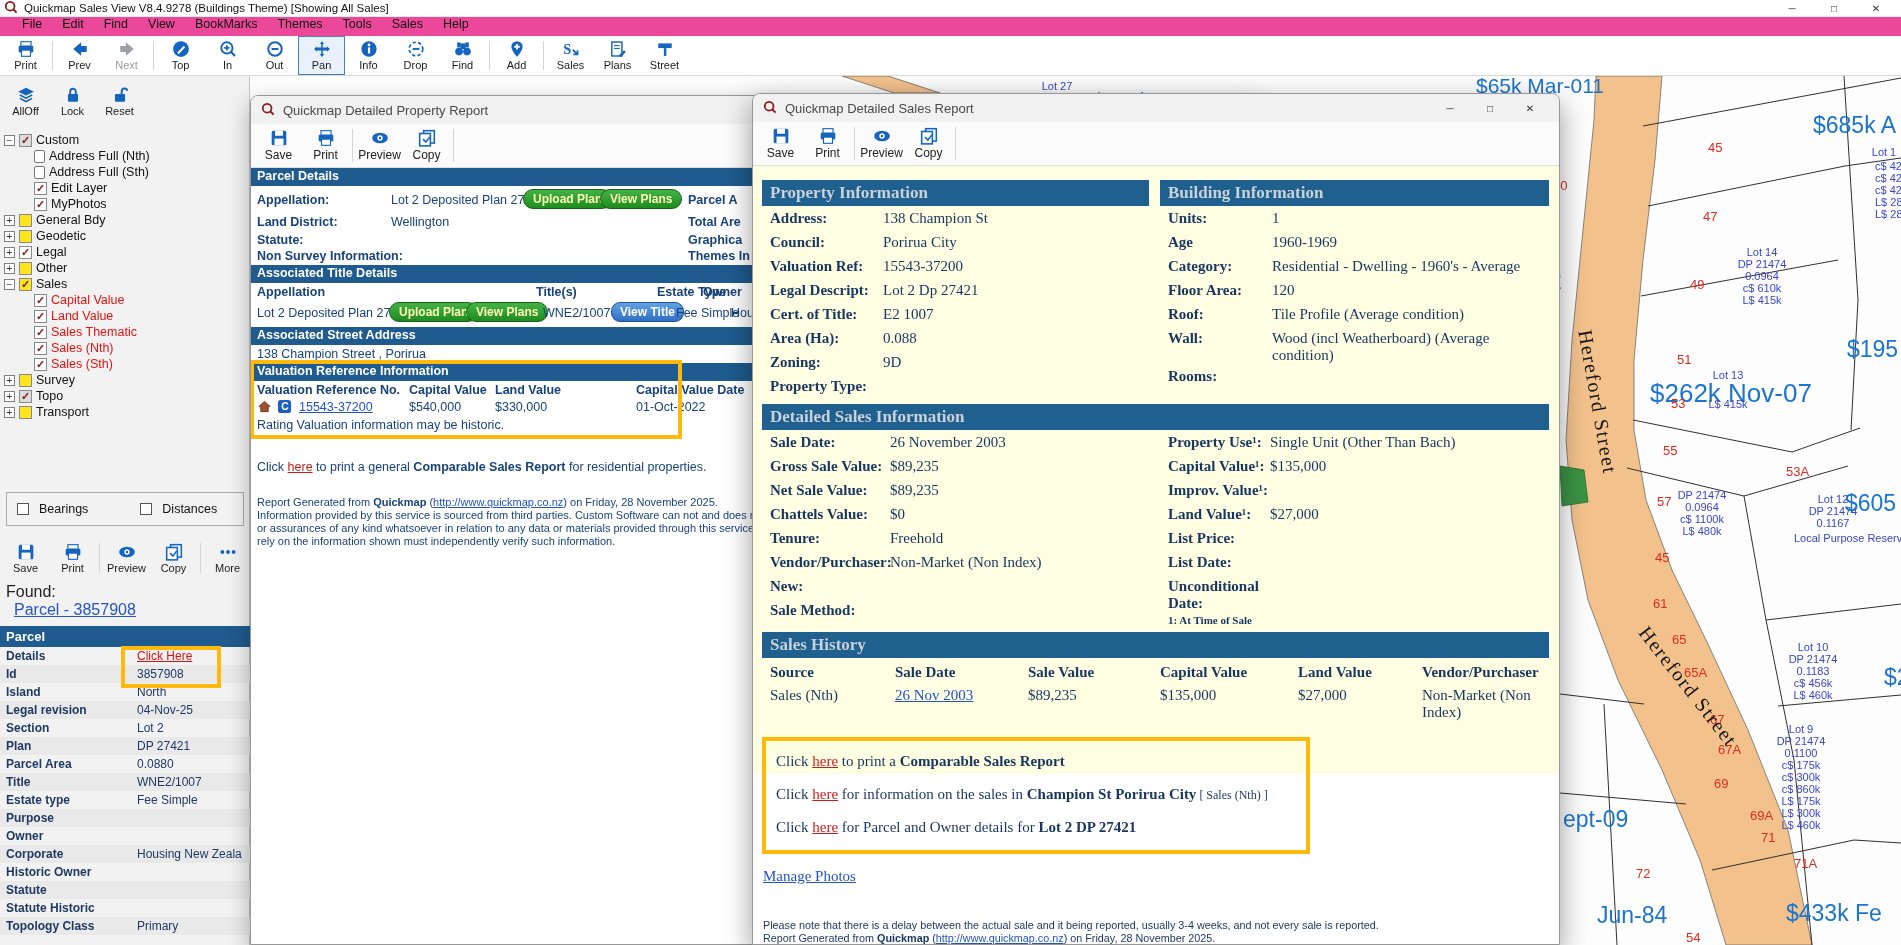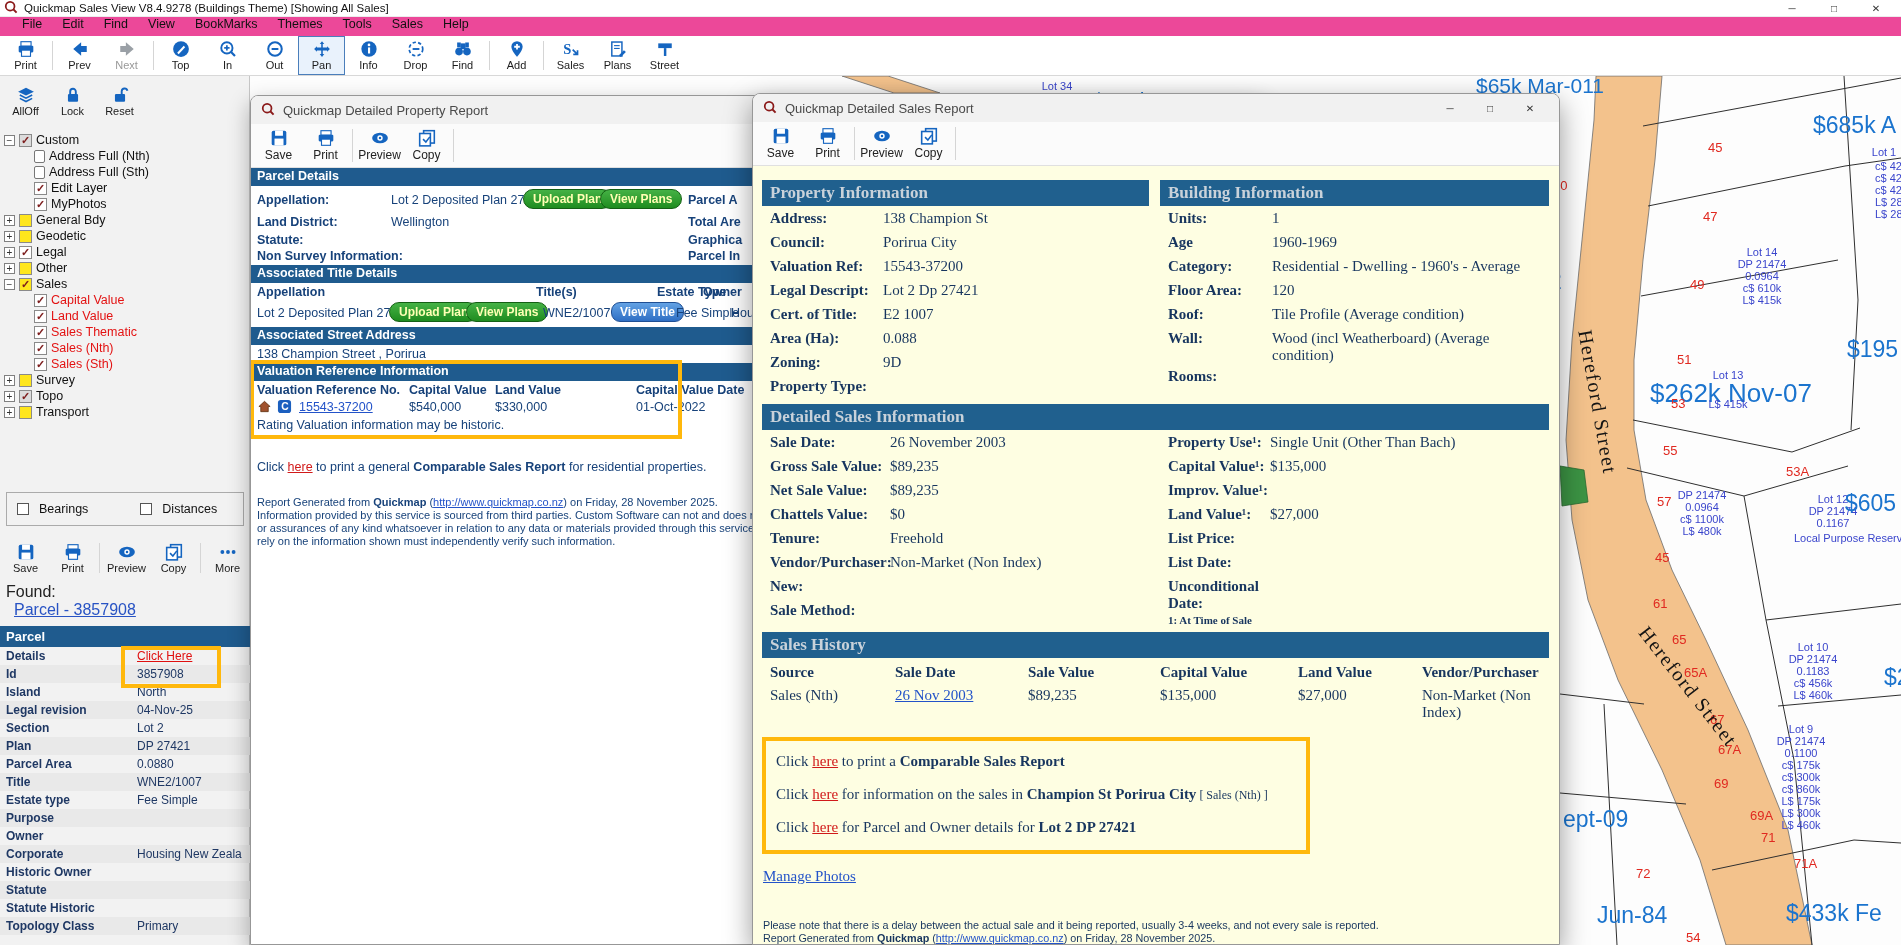--- a/index.html
+++ b/index.html
@@ -70,21 +70,21 @@
   .vribox{position:absolute;left:-1px;top:-3px;width:432px;height:79px;border:4px solid #FFB80C;pointer-events:none}
   .ih{position:absolute;display:inline-flex}
   .ih svg{width:15px;height:15px}
   .plink{color:#2353C9;text-decoration:underline}
   .clickline{margin:26px 0 0 6px;font-size:12.5px}
   .here{color:#D11A1A;text-decoration:underline}
   .pfoot{margin:22px 0 0 6px;font-size:11px;line-height:13px;color:#17427A;white-space:nowrap}
   .url{color:#2353C9;text-decoration:underline}
   
   #saleswin{left:752px;top:93px;width:808px;height:852px;z-index:3;box-shadow:0 10px 28px rgba(0,0,0,.4)}
-  .scontent{background:#FEFEE2;height:780px;font-family:"Liberation Serif",serif;color:#17355E;font-size:15px;padding-top:14px}
+  .scontent{background:#FEFEE2;height:608px;font-family:"Liberation Serif",serif;color:#17355E;font-size:15px;padding-top:14px}
   .sr-cols{display:flex;margin:0 10px 0 9px}
   .scol-l{width:387px;margin-right:11px;flex:none}
   .scol-r{flex:1}
   .secbar2{height:26px;background:#20608E;color:#C9D2DA;font-weight:bold;font-size:17px;padding:3px 0 0 8px}
   .srow{display:flex;min-height:24px;padding:4px 0 0 8px}
   .srow .lab{font-weight:bold;flex:none}
   .srow .val{flex:1}
   .pi .lab{width:113px}
   .bi .lab{width:104px}
   .dsL .lab{width:120px}
@@ -126,21 +126,21 @@
       <path d="M1778,706 L1901,695"></path>
       <path d="M1712,870 L1854,840 L1901,843"></path>
       <path d="M1560,694 L1644,704"></path>
       <path d="M1560,793 L1686,804"></path>
       <path d="M1604,704 L1617,945"></path>
     </g>
   </svg>
   <div id="maplabels">
       <div class="ml ml-sale" style="left: 1093px; top: 88px; font-size: 21px;">$240k Nov-16</div>
       <div class="ml ml-stack" style="left: 1057px; top: 80px;">
-        <div>Lot 34</div>
+        <div>Lot 27</div>
       </div>
       <div class="ml ml-sale" style="left: 1476px; top: 74px; font-size: 21px;">$65k Mar-011</div>
       <div class="ml ml-sale" style="left: 1813px; top: 112px; font-size: 23px;">$685k A</div>
       <div class="ml ml-stack" style="left: 1884px; top: 146px;">
         <div>Lot 1</div>
       </div>
       <div class="ml ml-stack left" style="left: 1875px; top: 160px;">
         <div>c$ 420k</div>
         <div>c$ 420k</div>
         <div>c$ 420k</div>
@@ -703,21 +703,21 @@
       <span class="plab" style="left:6px;top:2px">Land District:</span>
       <span class="pval" style="left:140px;top:2px">Wellington</span>
       <span class="plab" style="left:437px;top:2px">Total Are</span>
     </div>
     <div class="prow" style="height:16px">
       <span class="plab" style="left:6px;top:1px">Statute:</span>
       <span class="plab" style="left:437px;top:1px">Graphica</span>
     </div>
     <div class="prow" style="height:17px">
       <span class="plab" style="left:6px;top:1px">Non Survey Information:</span>
-      <span class="plab" style="left:437px;top:1px">Parcel In</span>
+      <span class="plab" style="left:437px;top:1px">Themes In</span>
     </div>
     <div class="secbar">Associated Title Details</div>
     <div class="prow" style="height:17px">
       <span class="plab" style="left:6px;top:2px">Appellation</span>
       <span class="plab" style="left:285px;top:2px">Title(s)</span>
       <span class="plab" style="left:406px;top:2px">Estate Type</span>
       <span class="plab" style="left:452px;top:2px">Owner</span>
     </div>
     <div class="prow" style="height:27px">
       <span class="pval" style="left:6px;top:6px">Lot 2 Deposited Plan 27421</span>

